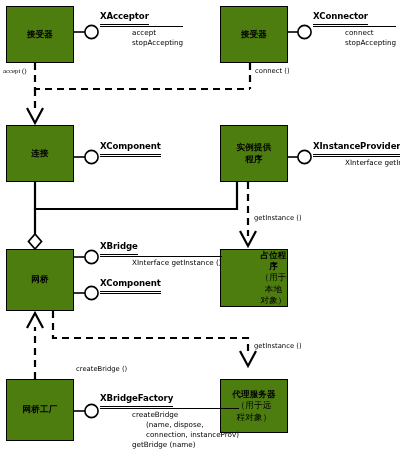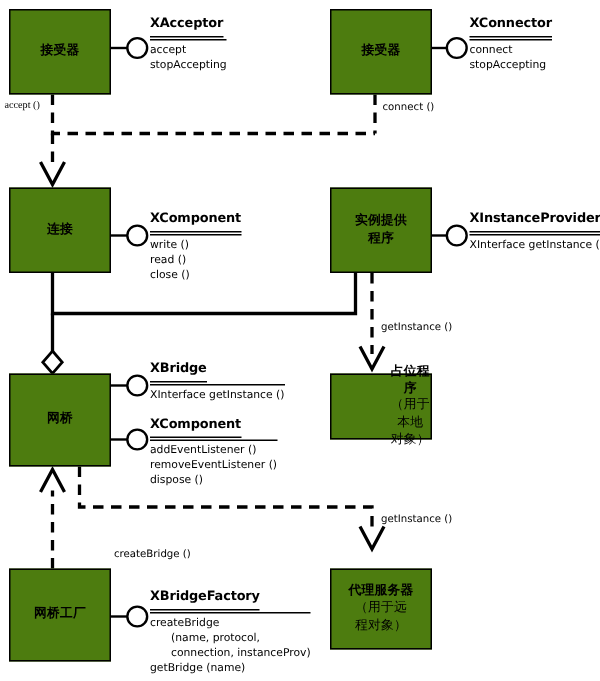--- a/index.html
+++ b/index.html
@@ -62,20 +62,21 @@
     padding-bottom: 1.1px;
     margin-bottom: 1.1px;
   }
   .iface-rule {
     border-top: 1.4px solid #000;
     margin-bottom: 1.6px;
   }
   .iface-ops {
     font-size: 7.2px;
     line-height: 1.38;
+    margin-left: 32px;
   }
   .iface-ops div {
     white-space: nowrap;
   }
   .iface-ops .indent1 { padding-left: 14px; }
   
   .edge-label {
     position: absolute;
     font-size: 6.8px;
     color: #000;
@@ -172,21 +173,21 @@
     <div>
       <div>实例提供</div>
       <div>程序</div>
     </div>
   </div>
 
   <div class="box" style="left:6px; top:249px; width:68px; height:62px;">
     <span>网桥</span>
   </div>
 
-  <div class="box" style="left:220px; top:249px; width:68px; height:44px;padding-left:39px;">
+  <div class="box" style="left:220px; top:249px; width:68px; height:58px;padding-left:39px;">
     <div>
       <div>占位程序</div>
       <div class="cn-sub">（用于本地</div>
       <div class="cn-sub">对象）</div>
     </div>
   </div>
 
   <div class="box" style="left:6px; top:379px; width:68px; height:62px;">
     <span>网桥工厂</span>
   </div>
@@ -213,25 +214,20 @@
     <div class="iface-rule"></div>
     <div class="iface-ops">
       <div>connect</div>
       <div>stopAccepting</div>
     </div>
   </div>
 
   <div class="iface" style="left:100px; top:141px;">
     <div><span class="iface-name">XComponent</span></div>
     <div class="iface-rule"></div>
-    <div class="iface-ops">
-      <div>write ()</div>
-      <div>read ()</div>
-      <div>close ()</div>
-    </div>
   </div>
 
   <div class="iface" style="left:313px; top:141px;">
     <div><span class="iface-name">XInstanceProvider</span></div>
     <div class="iface-rule"></div>
     <div class="iface-ops">
       <div>XInterface getInstance ()</div>
     </div>
   </div>
 
@@ -239,33 +235,28 @@
     <div><span class="iface-name">XBridge</span></div>
     <div class="iface-rule"></div>
     <div class="iface-ops">
       <div>XInterface getInstance ()</div>
     </div>
   </div>
 
   <div class="iface" style="left:100px; top:278px;">
     <div><span class="iface-name">XComponent</span></div>
     <div class="iface-rule"></div>
-    <div class="iface-ops">
-      <div>addEventListener ()</div>
-      <div>removeEventListener ()</div>
-      <div>dispose ()</div>
-    </div>
   </div>
 
   <div class="iface" style="left:100px; top:393px;">
     <div><span class="iface-name">XBridgeFactory</span></div>
     <div class="iface-rule"></div>
     <div class="iface-ops">
       <div>createBridge</div>
-      <div class="indent1">(name, protocol,</div>
+      <div class="indent1">(name, dispose,</div>
       <div class="indent1">connection, instanceProv)</div>
       <div>getBridge (name)</div>
     </div>
   </div>
 
   <div class="edge-label" style="left:3px; top:68px;font-family:Liberation Serif, serif;">accept ()</div>
 
   <div class="edge-label" style="left:211px; top:68px;padding-left:44px;">connect ()</div>
 
   <div class="edge-label" style="left:254px; top:215px;">getInstance ()</div>

